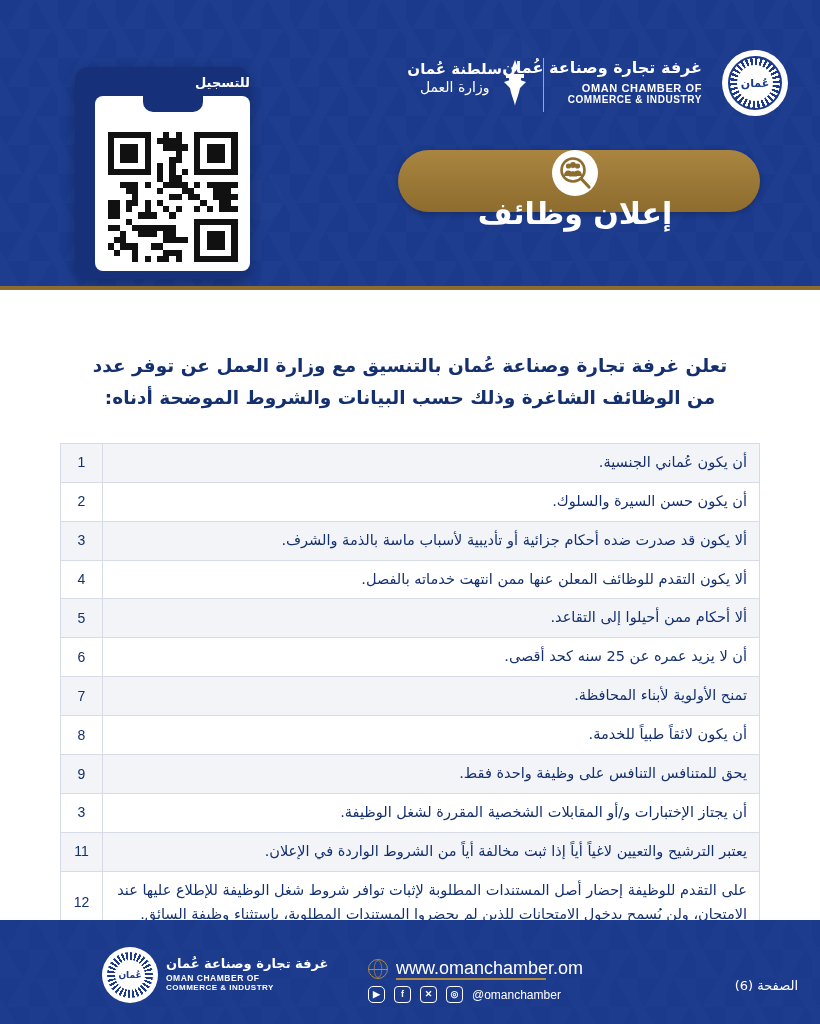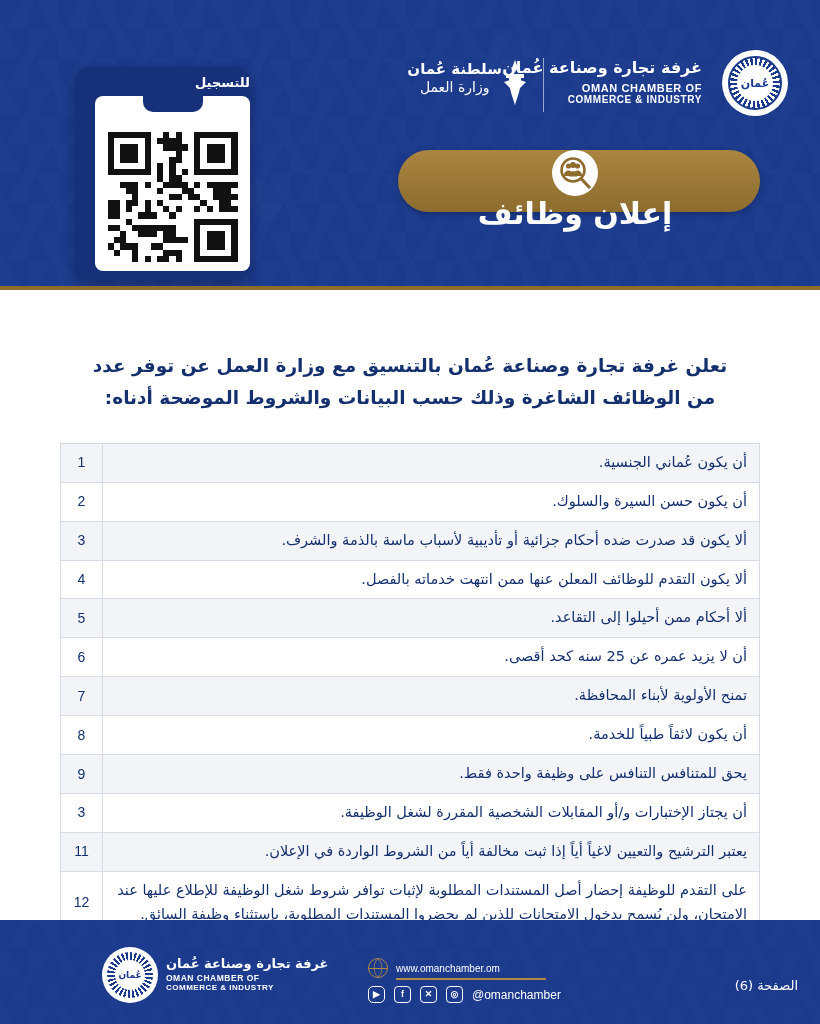--- a/index.html
+++ b/index.html
@@ -285,21 +285,21 @@
   .footer-chamber .ar { font-size: 13px; font-weight: bold; }
   .footer-chamber .en1 { font-size: 8.5px; font-weight: bold; letter-spacing: 0.5px; margin-top: 2px; font-family:"Liberation Sans",sans-serif;}
   .footer-chamber .en2 { font-size: 8px; font-weight: bold; letter-spacing: 0.5px; font-family:"Liberation Sans",sans-serif;}
 
   .footer-web {
     position: absolute;
     left: 368px; top: 38px;
     display: flex; align-items: center; gap: 8px;
     color: #ffffff;
     font-family: "Liberation Sans", sans-serif;
-    font-size: 10px;
+    font-size: 18px;
     direction: ltr;
   }
   .globe {
     width: 20px; height: 20px; border-radius: 50%;
     border: 1.6px solid #b08a42;
     position: relative; flex: none;
   }
   .globe::before, .globe::after {
     content: ""; position: absolute; inset: 0;
     border: 1.2px solid #b08a42; border-radius: 50%;

